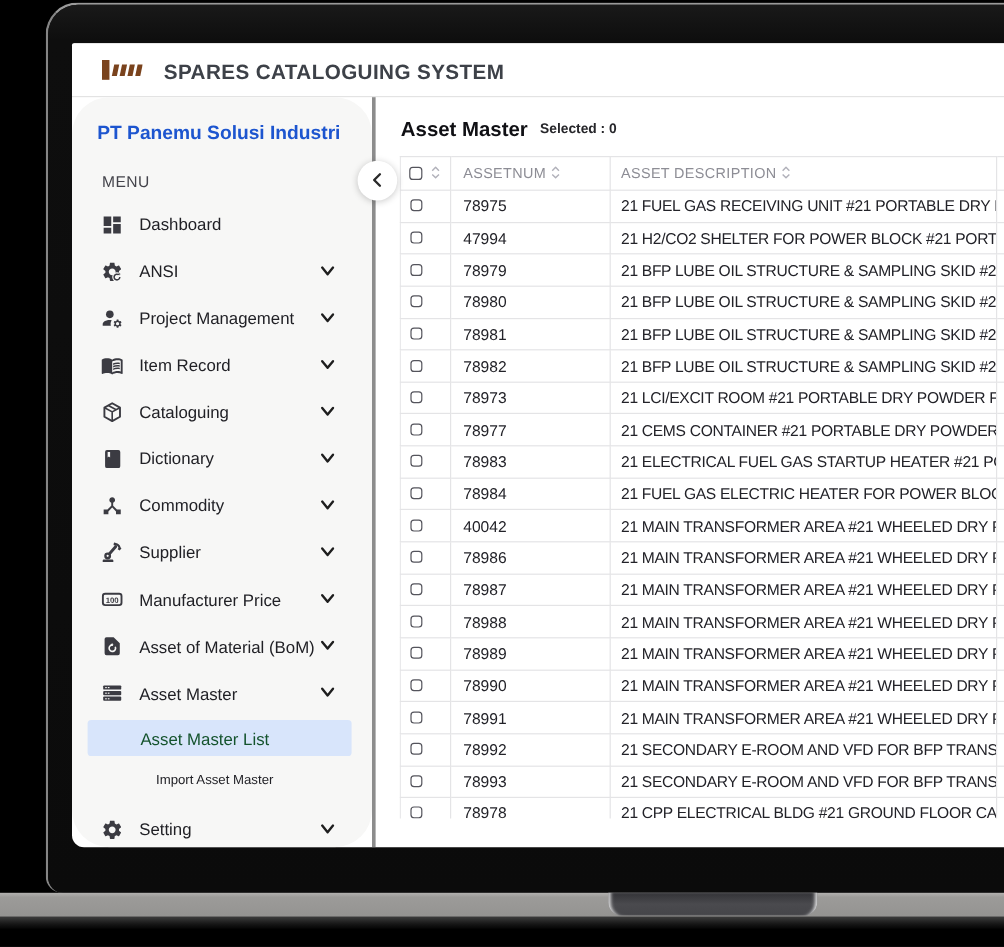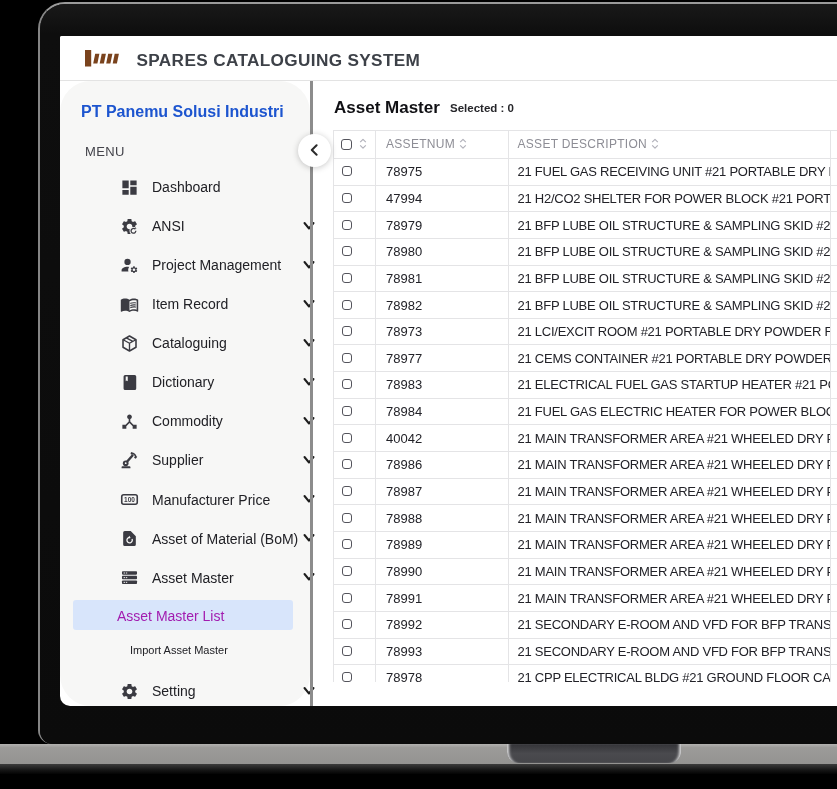--- a/index.html
+++ b/index.html
@@ -37,27 +37,27 @@
   
   .sidebar { position:absolute; left:0; top:45px; width:250px; height:625.5px;
     background:#f7f7f6;border-radius:31px; }
   .divider { position:absolute; left:250px; top:45px; width:3px; height:625.5px;
     background:#8c8c8c; }
   .brand { position:absolute; left:21px; top:22px; font-size:16px; font-weight:700;
     color:#1d55cf; }
   .menulabel { position:absolute; left:25px; top:63px; font-size:13px;
     color:#43434a; letter-spacing:0.4px; }
   .mi { position:absolute; left:0; width:250px; height:39px; display:flex;
-    align-items:center;margin-left:36px; }
+    align-items:center; }
   .mi .ic { position:absolute; left:24px; width:19px; height:19px; }
   .mi .lbl { position:absolute; left:56px; font-size:14px; color:#212126; }
   .mi .chev { position:absolute; left:207px; top:14px; }
   .hl { position:absolute; left:13px; top:519.5px; width:220px; height:30px;
     background:#d8e5fb; border-radius:3px; }
-  .sub1 { position:absolute; left:57px; top:527px; font-size:14px; color:#a21caf; }
+  .sub1 { position:absolute; left:57px; top:527px; font-size:14px; color:#14532d; }
   .sub2 { position:absolute; left:70px; top:563px; font-size:11px; color:#212126; }
 
   
   .cbtn { position:absolute; left:237.5px; top:98px; width:33px; height:33px;
     border-radius:50%; background:#fff; box-shadow:0 1px 6px rgba(0,0,0,.22);
     z-index:5; }
   .cbtn svg { position:absolute; left:12px; top:10.5px; }
 
   
   .mtitle { position:absolute; left:274px; top:62px; font-size:17px; font-weight:700;

